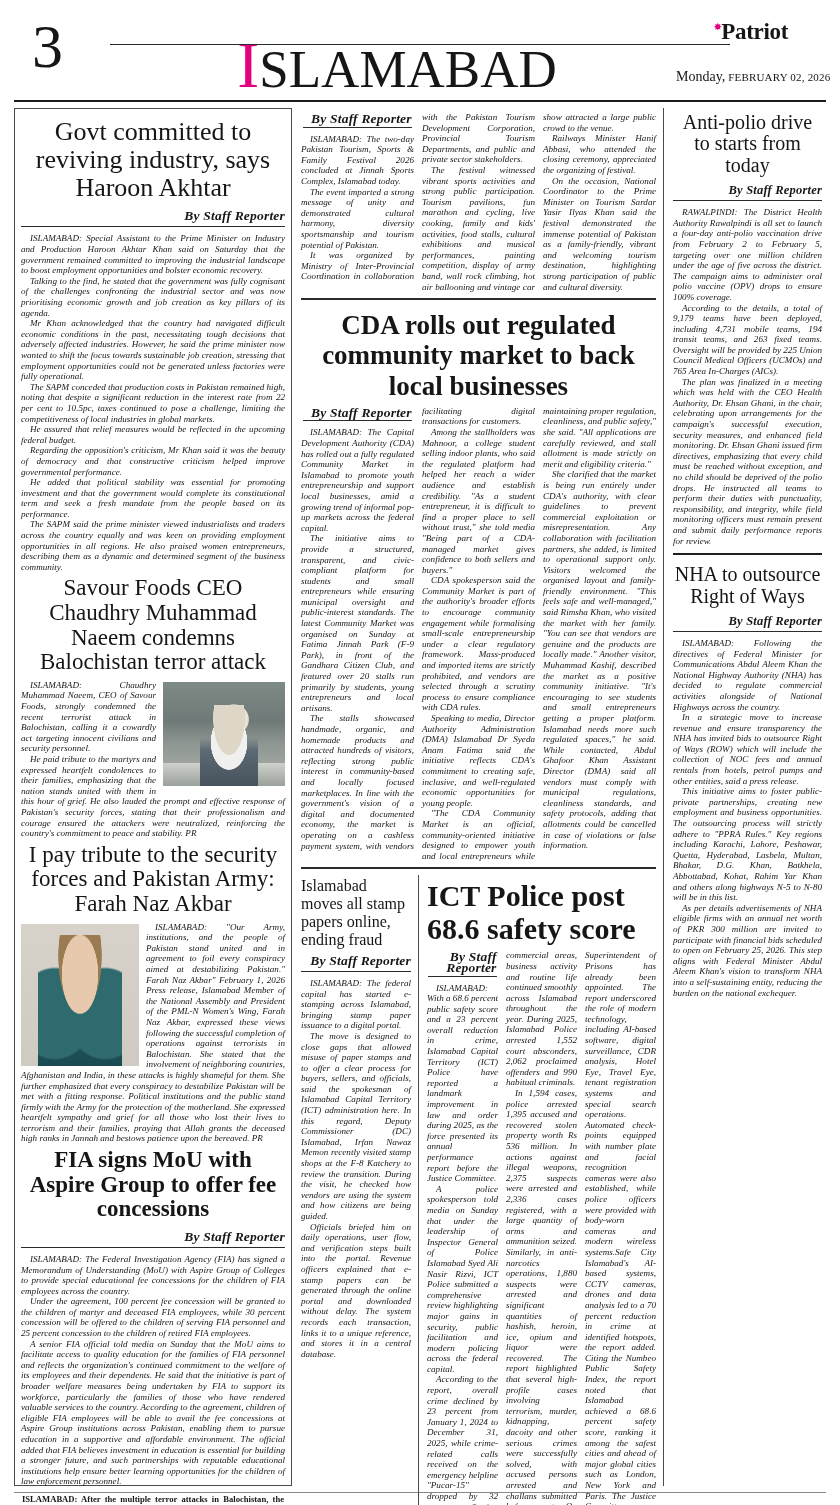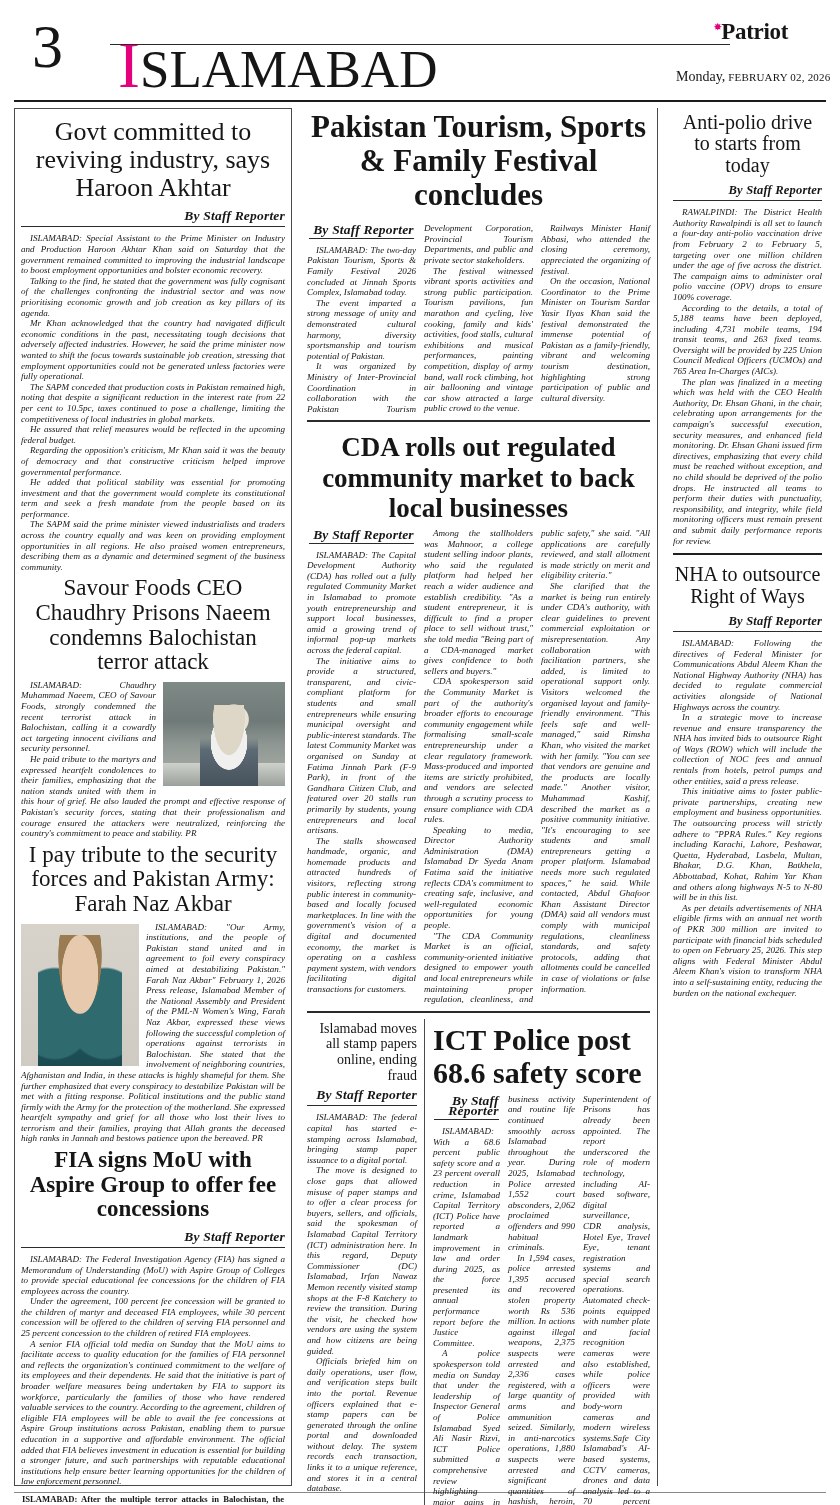--- a/index.html
+++ b/index.html
@@ -29,21 +29,21 @@
     font-family: "Liberation Serif", serif;
     font-size: 62px; line-height: 0.92;
     font-weight: 400; letter-spacing: -2px;
     padding-left: 18px; width: 104px;
   }
   .rule-left {
     position: absolute; left: 96px; right: 96px; top: 26px;
     height: 1px; background: #2a2a2a;
   }
   .section-title {
-    flex: 1; 
+    flex: 1; text-align: center;
     font-family: "Liberation Serif", serif;
     font-size: 53px; line-height: 1;
     letter-spacing: 0px;
     padding-top: 14px;
     white-space: nowrap;
   }
   .section-title .drop {
     color: #e5007e; font-size: 66px; line-height: 1;
   }
   .brandbox {
@@ -60,21 +60,21 @@
   }
   .dateline .day { font-size: 14px; }
   .dateline .dt { font-variant: small-caps; font-size: 11px; letter-spacing: .2px; }
 
   .masthead-rule {
     height: 2px; background: #1b1b1b; margin: 4px 0 0 0;
   }
 
   
   .grid {
-    display: flex; gap: 8px; margin-top: 6px;
+    display: flex; gap: 2px; margin-top: 6px;
     height: 1378px;
   }
   .col-left   { width: 278px; border: 1px solid #4a4a4a; padding: 5px 6px; }
   .col-center { flex: 1; padding: 0 7px; border-right: 1px solid #4a4a4a; border-left: 0; }
   .col-right  { width: 160px; padding: 0 4px 0 7px; }
 
   .col-left { display: flex; flex-direction: column; }
   .col-center { display: flex; flex-direction: column; }
   .col-right { display: flex; flex-direction: column; }
 
@@ -223,22 +223,22 @@
   
   .col-right .byline { font-size: 12.5px; }
   .rc-divider { border: 0; border-top: 2.4px solid #1f1f1f; margin: 7px 0 5px 0; }
 
   
   .bottom-wrap { display: flex; margin-top: 2px; flex: 1; }
   .bc-stamp { width: 118px; padding-right: 7px; border-right: 1px solid #4a4a4a; }
   .bc-ict { flex: 1; padding-left: 8px; }
   .hl-stamp {
     font-family: "Liberation Serif", serif;
-    font-weight: 400; font-size: 14px; line-height: 1.12;
-    text-align: right; margin: 2px 0 4px 0;
+    font-weight: 400; font-size: 16px; line-height: 1.12;
+    text-align: left; margin: 2px 0 4px 0;
   }
   .footer-rule { border:0; border-top:1px solid #888; margin-top:6px; }
 </style>
 </head>
 <body>
 
 <div class="page">
 
   <div class="masthead">
     <div class="rule-left"></div>
@@ -264,21 +264,21 @@
         <p>ISLAMABAD: Special Assistant to the Prime Minister on Industry and Production Haroon Akhtar Khan said on Saturday that the government remained committed to improving the industrial landscape to boost employment opportunities and bolster economic recovery.</p>
         <p>Talking to the find, he stated that the government was fully cognisant of the challenges confronting the industrial sector and was now prioritising economic growth and job creation as key pillars of its agenda.</p>
         <p>Mr Khan acknowledged that the country had navigated difficult economic conditions in the past, necessitating tough decisions that adversely affected industries. However, he said the prime minister now wanted to shift the focus towards sustainable job creation, stressing that employment opportunities could not be generated unless factories were fully operational.</p>
         <p>The SAPM conceded that production costs in Pakistan remained high, noting that despite a significant reduction in the interest rate from 22 per cent to 10.5pc, taxes continued to pose a challenge, limiting the competitiveness of local industries in global markets.</p>
         <p>He assured that relief measures would be reflected in the upcoming federal budget.</p>
         <p>Regarding the opposition's criticism, Mr Khan said it was the beauty of democracy and that constructive criticism helped improve governmental performance.</p>
         <p>He added that political stability was essential for promoting investment and that the government would complete its constitutional term and seek a fresh mandate from the people based on its performance.</p>
         <p>The SAPM said the prime minister viewed industrialists and traders across the country equally and was keen on providing employment opportunities in all regions. He also praised women entrepreneurs, describing them as a dynamic and determined segment of the business community.</p>
       </div>
 
-      <h1 class="hl hl-md">Savour Foods CEO Chaudhry Prisons Naeem condemns Balochistan terror attack</h1>
+      <h1 class="hl hl-md">Savour Foods CEO Chaudhry Muhammad Naeem condemns Balochistan terror attack</h1>
       <div class="body-txt">
         <div class="photo ph-ceo sc-ceo">
             <span class="desk"></span>
           </div>
         <p>ISLAMABAD: Chaudhry Muhammad Naeem, CEO of Savour Foods, strongly condemned the recent terrorist attack in Balochistan, calling it a cowardly act targeting innocent civilians and security personnel.</p>
         <p>He paid tribute to the martyrs and expressed heartfelt condolences to their families, emphasizing that the nation stands united with them in this hour of grief. He also lauded the prompt and effective response of Pakistan's security forces, stating that their professionalism and courage ensured the attackers were neutralized, reinforcing the country's commitment to peace and stability. PR</p>
       </div>
 
       <h1 class="hl hl-md">I pay tribute to the security forces and Pakistan Army: Farah Naz Akbar</h1>
       <div class="body-txt">
@@ -296,21 +296,20 @@
       <div class="photo ph-fia sc-fia">
         <span class="road"></span>
           <span class="car"></span>
       </div>
       <div class="caption">ISLAMABAD: After the multiple terror attacks in Balochistan, the Capital Territory Police heightened the security of the Red Zone. Ninety-two terrorists were killed as security forces fought off a series of coordinated attacks at multiple locations across Balochistan on Saturday, with 15 security personnel also martyred in combat, according to the military's media wing. INP PHOTO</div>
 
     </div>
 
     <div class="col-center">
 
-      <h1 class="hl-center-main">Pakistan Tourism, Sports &amp; Family Festival concludes</h1>
       <div class="photo ph-festival sc-festival">
         <span class="flagtop"></span>
       </div>
       <div class="body-txt cols3">
         <div class="byline narrow">By Staff Reporter</div>
         <p>ISLAMABAD: The two-day Pakistan Tourism, Sports &amp; Family Festival 2026 concluded at Jinnah Sports Complex, Islamabad today.</p>
         <p>The event imparted a strong message of unity and demonstrated cultural harmony, diversity sportsmanship and tourism potential of Pakistan.</p>
         <p>It was organized by Ministry of Inter-Provincial Coordination in collaboration with the Pakistan Tourism Development Corporation, Provincial Tourism Departments, and public and private sector stakeholders.</p>
         <p>The festival witnessed vibrant sports activities and strong public participation. Tourism pavilions, fun marathon and cycling, live cooking, family and kids' activities, food stalls, cultural exhibitions and musical performances, painting competition, display of army band, wall rock climbing, hot air ballooning and vintage car show attracted a large public crowd to the venue.</p>
         <p>Railways Minister Hanif Abbasi, who attended the closing ceremony, appreciated the organizing of festival.</p>
@@ -358,21 +357,21 @@
       </div>
 
     </div>
 
     <div class="col-right">
 
       <h1 class="hl hl-sm">Anti-polio drive to starts from today</h1>
       <div class="byline">By Staff Reporter</div>
       <div class="body-txt">
         <p>RAWALPINDI: The District Health Authority Rawalpindi is all set to launch a four-day anti-polio vaccination drive from February 2 to February 5, targeting over one million children under the age of five across the district. The campaign aims to administer oral polio vaccine (OPV) drops to ensure 100% coverage.</p>
-        <p>According to the details, a total of 5,188 teams have been deployed, including 4,731 mobile teams, 194 transit teams, and 263 fixed teams. Oversight will be provided by 225 Union Council Medical Officers (UCMOs) and 765 Area In-Charges (AICs).</p>
+        <p>According to the details, a total of 9,179 teams have been deployed, including 4,731 mobile teams, 194 transit teams, and 263 fixed teams. Oversight will be provided by 225 Union Council Medical Officers (UCMOs) and 765 Area In-Charges (AICs).</p>
         <p>The plan was finalized in a meeting which was held with the CEO Health Authority, Dr. Ehsan Ghani, in the chair, celebrating upon arrangements for the campaign's successful execution, security measures, and enhanced field monitoring. Dr. Ehsan Ghani issued firm directives, emphasizing that every child must be reached without exception, and no child should be deprived of the polio drops. He instructed all teams to perform their duties with punctuality, responsibility, and integrity, while field monitoring officers must remain present and submit daily performance reports for review.</p>
       </div>
 
       <hr class="rc-divider">
 
       <h1 class="hl hl-sm">NHA to outsource Right of Ways</h1>
       <div class="byline">By Staff Reporter</div>
       <div class="body-txt">
         <p>ISLAMABAD: Following the directives of Federal Minister for Communications Abdul Aleem Khan the National Highway Authority (NHA) has decided to regulate commercial activities alongside of National Highways across the country.</p>
         <p>In a strategic move to increase revenue and ensure transparency the NHA has invited bids to outsource Right of Ways (ROW) which will include the collection of NOC fees and annual rentals from hotels, petrol pumps and other entities, said a press release.</p>

